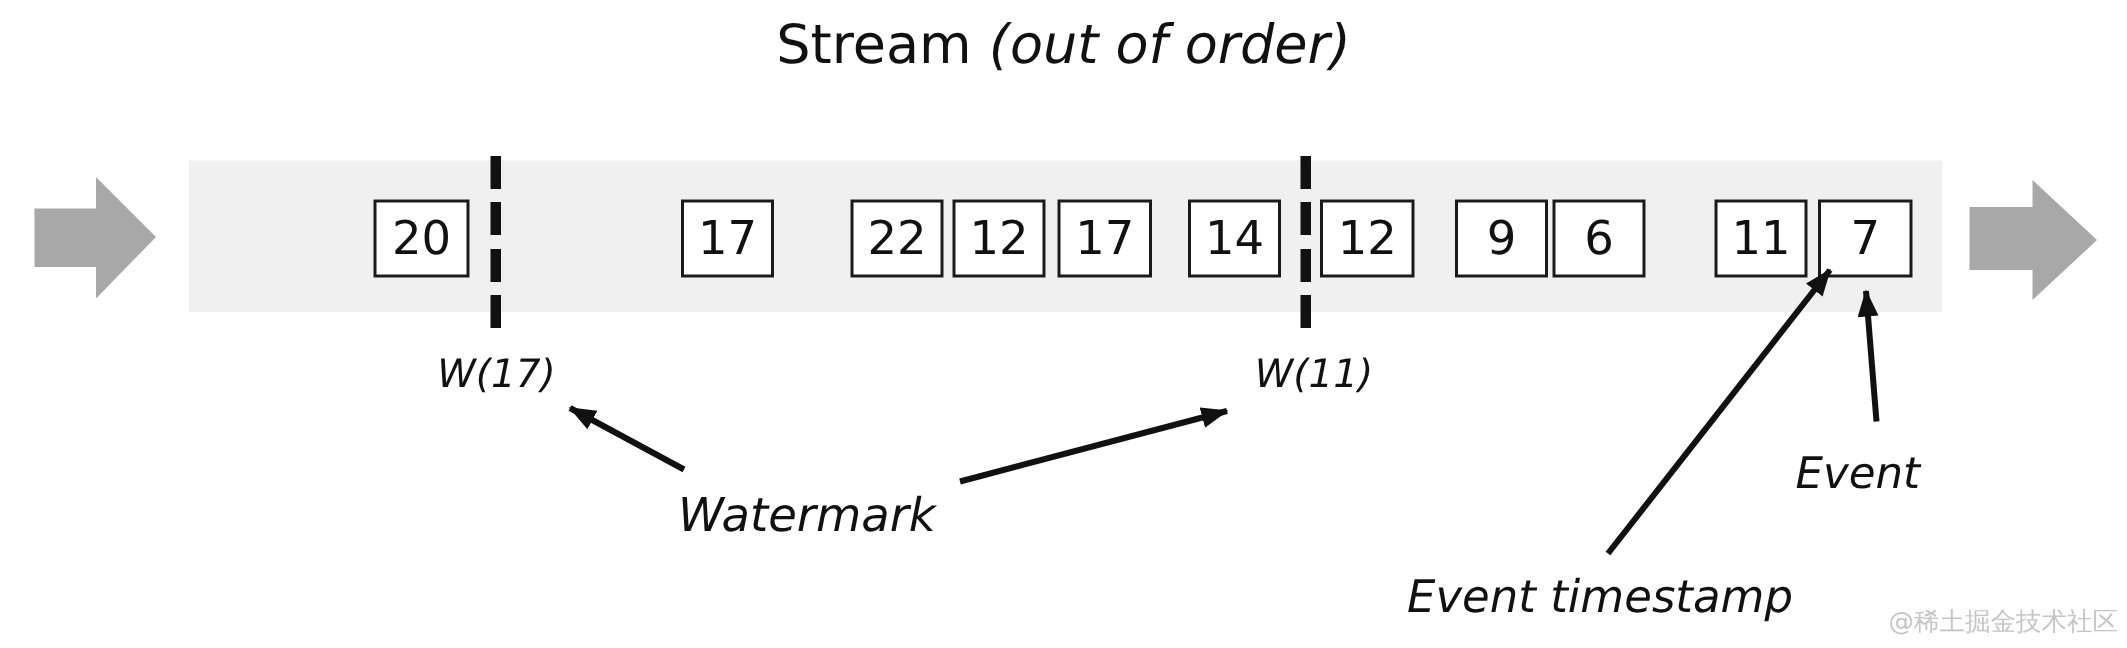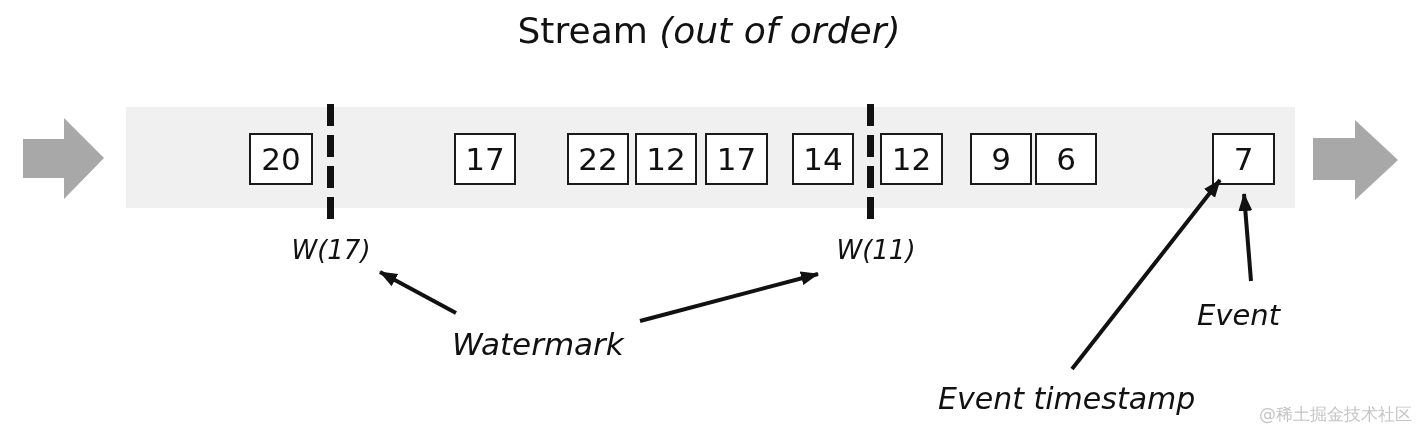--- a/index.html
+++ b/index.html
@@ -61,20 +61,21 @@
 
   <div class="event-box" style="left:249px;width:64px">20</div>
   <div class="event-box" style="left:454px">17</div>
   <div class="event-box" style="left:567px">22</div>
   <div class="event-box" style="left:635px">12</div>
   <div class="event-box" style="left:705px;width:63px">17</div>
   <div class="event-box" style="left:792px">14</div>
   <div class="event-box" style="left:880px;width:63px">12</div>
   <div class="event-box" style="left:970px">9</div>
   <div class="event-box" style="left:1035px">6</div>
+  <div class="event-box" style="left:1143px">11</div>
   <div class="event-box" style="left:1212px;width:63px">7</div>
 
   <div class="wm-line" style="left:327px"></div>
   <div class="wm-line" style="left:867px"></div>
 
   <div class="wm-label" style="left:271px">W(17)</div>
   <div class="wm-label" style="left:816px">W(11)</div>
 
   <svg class="overlay" viewBox="0 0 1418 432">
     <defs>

